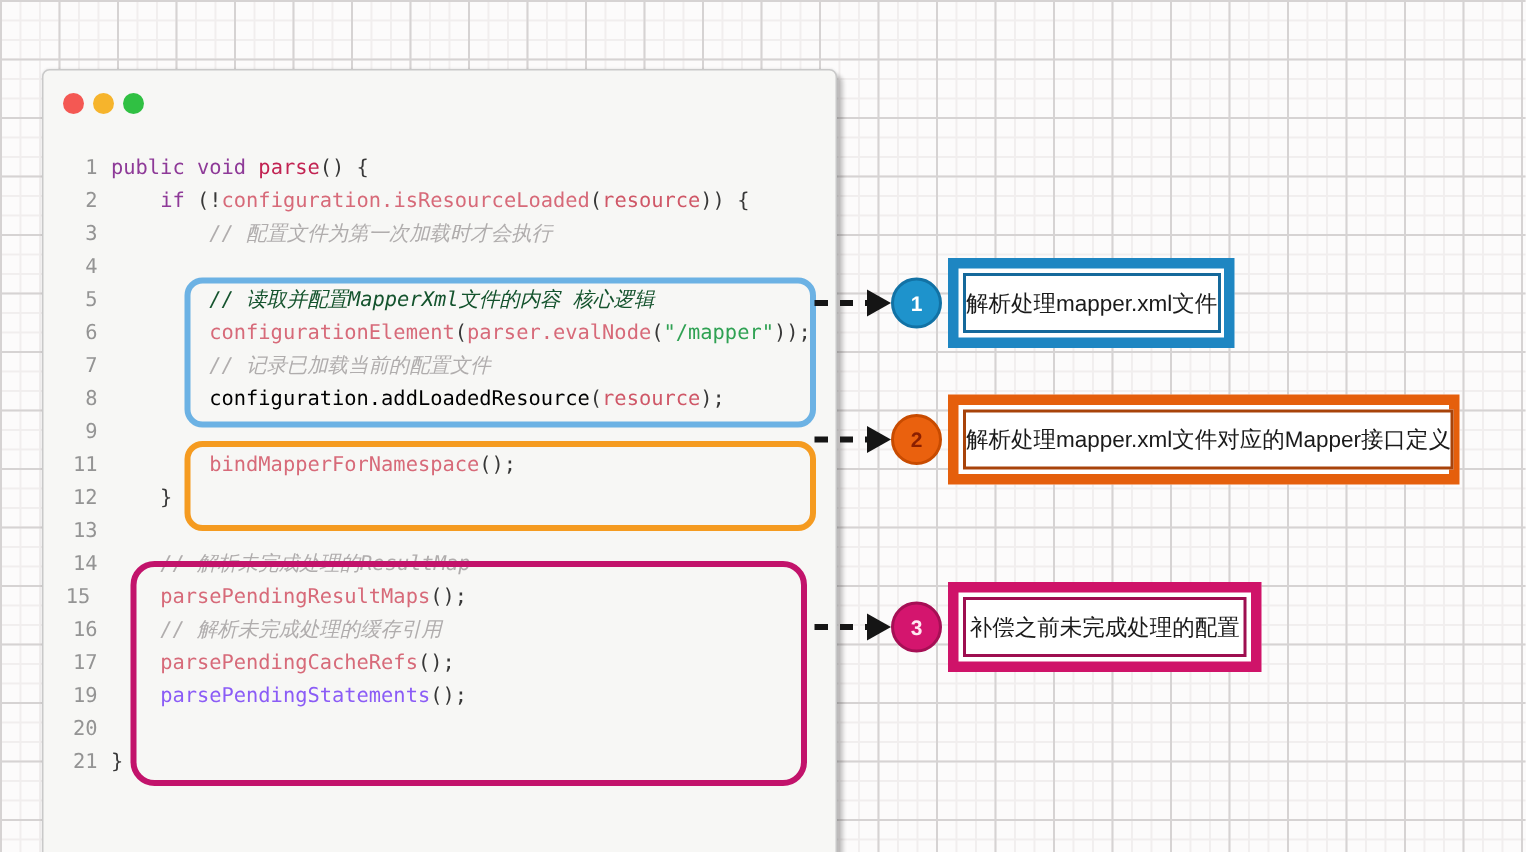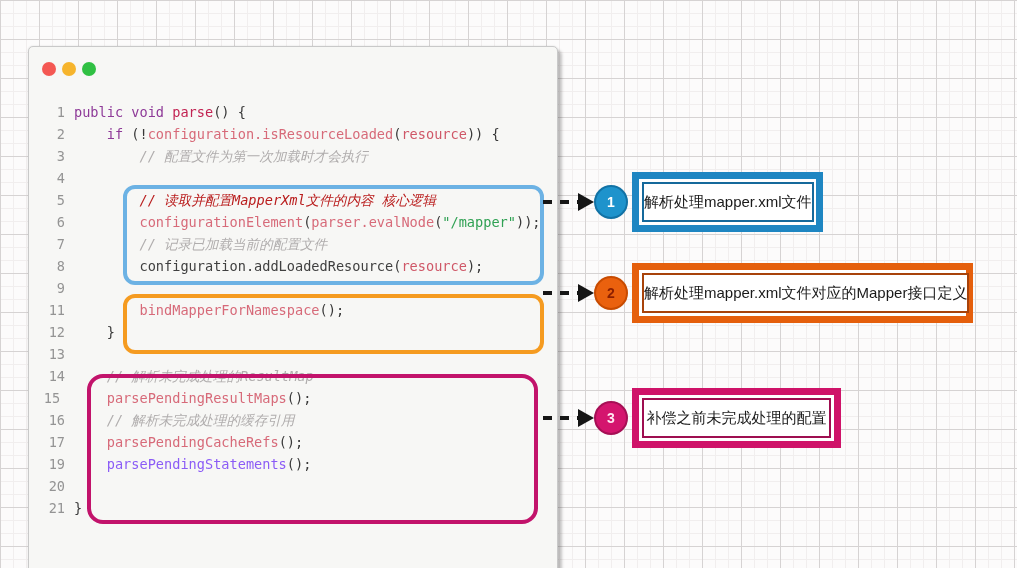--- a/index.html
+++ b/index.html
@@ -89,24 +89,24 @@
     <span class="light" style="background-color: rgb(244, 88, 83);"></span>
     <span class="light" style="background-color: rgb(246, 180, 44);"></span>
     <span class="light" style="background-color: rgb(48, 192, 67);"></span>
   </div>
 
   <div class="code">
       <div class="cl"><span class="ln" style="color: rgb(148, 148, 148);">1</span><span class="ct"><span style="color: rgb(142, 58, 152);">public</span><span style="color: rgb(56, 56, 56);"> </span><span style="color: rgb(142, 58, 152);">void</span><span style="color: rgb(56, 56, 56);"> </span><span style="color: rgb(194, 35, 82);">parse</span><span style="color: rgb(56, 56, 56);">() {</span></span></div>
       <div class="cl"><span class="ln" style="color: rgb(148, 148, 148);">2</span><span class="ct"><span style="color: rgb(56, 56, 56);">    </span><span style="color: rgb(142, 58, 152);">if</span><span style="color: rgb(56, 56, 56);"> (!</span><span style="color: rgb(215, 106, 121);">configuration.isResourceLoaded</span><span style="color: rgb(56, 56, 56);">(</span><span style="color: rgb(207, 87, 103);">resource</span><span style="color: rgb(56, 56, 56);">)) {</span></span></div>
       <div class="cl"><span class="ln" style="color: rgb(148, 148, 148);">3</span><span class="ct"><span style="color: rgb(56, 56, 56);">        </span><span class="cmt" style="color: rgb(176, 173, 173);">// 配置文件为第一次加载时才会执行</span></span></div>
       <div class="cl"><span class="ln" style="color: rgb(148, 148, 148);">4</span><span class="ct"></span></div>
-      <div class="cl"><span class="ln" style="color: rgb(148, 148, 148);">5</span><span class="ct"><span style="color: rgb(56, 56, 56);">        </span><span class="cmt" style="color: #b91c1c;">// 读取并配置MapperXml文件的内容 核心逻辑</span></span></div>
+      <div class="cl"><span class="ln" style="color: rgb(148, 148, 148);">5</span><span class="ct"><span style="color: rgb(56, 56, 56);">        </span><span class="cmt" style="color: #14532d;">// 读取并配置MapperXml文件的内容 核心逻辑</span></span></div>
       <div class="cl"><span class="ln" style="color: rgb(148, 148, 148);">6</span><span class="ct"><span style="color: rgb(56, 56, 56);">        </span><span style="color: rgb(215, 106, 121);">configurationElement</span><span style="color: rgb(56, 56, 56);">(</span><span style="color: rgb(215, 106, 121);">parser.evalNode</span><span style="color: rgb(56, 56, 56);">(</span><span style="color: rgb(47, 161, 83);">"/mapper"</span><span style="color: rgb(56, 56, 56);">));</span></span></div>
       <div class="cl"><span class="ln" style="color: rgb(148, 148, 148);">7</span><span class="ct"><span style="color: rgb(56, 56, 56);">        </span><span class="cmt" style="color: rgb(176, 173, 173);">// 记录已加载当前的配置文件</span></span></div>
-      <div class="cl"><span class="ln" style="color: rgb(148, 148, 148);">8</span><span class="ct"><span style="color: rgb(56, 56, 56);">        </span><span style="color: #404040;">configuration.addLoadedResource</span><span style="color: rgb(56, 56, 56);">(</span><span style="color: rgb(207, 87, 103);">resource</span><span style="color: rgb(56, 56, 56);">);</span></span></div>
+      <div class="cl"><span class="ln" style="color: rgb(148, 148, 148);">8</span><span class="ct"><span style="color: rgb(56, 56, 56);">        </span><span style="color: #000000;">configuration.addLoadedResource</span><span style="color: rgb(56, 56, 56);">(</span><span style="color: rgb(207, 87, 103);">resource</span><span style="color: rgb(56, 56, 56);">);</span></span></div>
       <div class="cl"><span class="ln" style="color: rgb(148, 148, 148);">9</span><span class="ct"></span></div>
       <div class="cl"><span class="ln" style="color: rgb(148, 148, 148);">11</span><span class="ct"><span style="color: rgb(56, 56, 56);">        </span><span style="color: rgb(215, 106, 121);">bindMapperForNamespace</span><span style="color: rgb(56, 56, 56);">();</span></span></div>
       <div class="cl"><span class="ln" style="color: rgb(148, 148, 148);">12</span><span class="ct"><span style="color: rgb(56, 56, 56);">    }</span></span></div>
       <div class="cl"><span class="ln" style="color: rgb(148, 148, 148);">13</span><span class="ct"></span></div>
       <div class="cl"><span class="ln" style="color: rgb(148, 148, 148);">14</span><span class="ct"><span style="color: rgb(56, 56, 56);">    </span><span class="cmt" style="color: rgb(176, 173, 173);">// 解析未完成处理的ResultMap</span></span></div>
       <div class="cl"><span class="ln" style="color: rgb(148, 148, 148); text-align: center;">15</span><span class="ct"><span style="color: rgb(56, 56, 56);">    </span><span style="color: rgb(215, 106, 121);">parsePendingResultMaps</span><span style="color: rgb(56, 56, 56);">();</span></span></div>
       <div class="cl"><span class="ln" style="color: rgb(148, 148, 148);">16</span><span class="ct"><span style="color: rgb(56, 56, 56);">    </span><span class="cmt" style="color: rgb(176, 173, 173);">// 解析未完成处理的缓存引用</span></span></div>
       <div class="cl"><span class="ln" style="color: rgb(148, 148, 148);">17</span><span class="ct"><span style="color: rgb(56, 56, 56);">    </span><span style="color: rgb(215, 106, 121);">parsePendingCacheRefs</span><span style="color: rgb(56, 56, 56);">();</span></span></div>
       <div class="cl"><span class="ln" style="color: rgb(148, 148, 148);">19</span><span class="ct"><span style="color: rgb(56, 56, 56);">    </span><span style="color: #8b5cf6;">parsePendingStatements</span><span style="color: rgb(56, 56, 56);">();</span></span></div>
       <div class="cl"><span class="ln" style="color: rgb(148, 148, 148);">20</span><span class="ct"></span></div>

